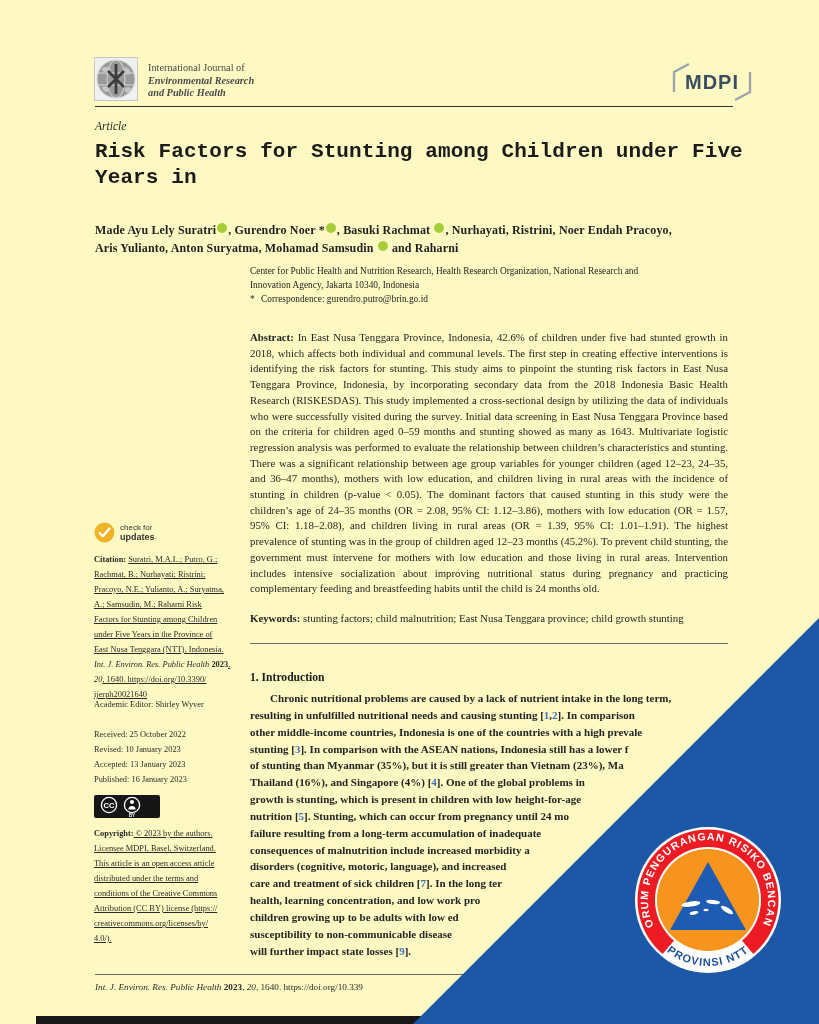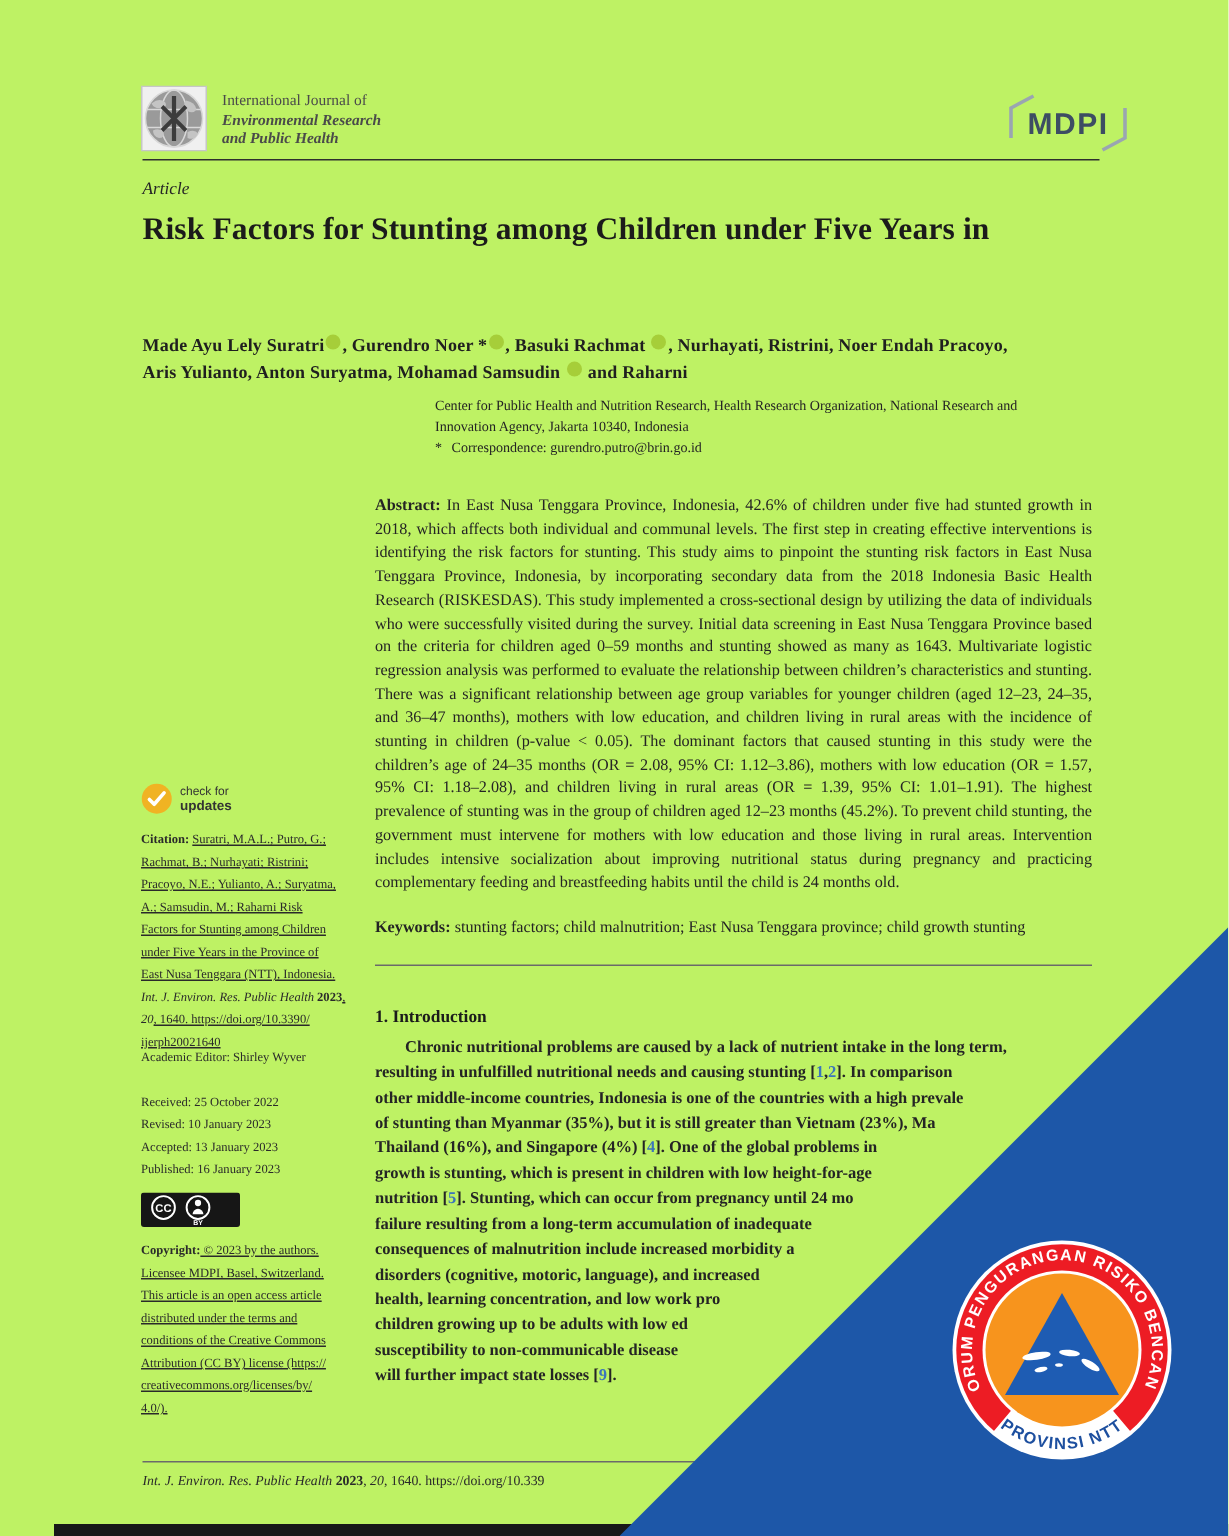--- a/index.html
+++ b/index.html
@@ -1,32 +1,32 @@
 <!DOCTYPE html>
 <html><head>
 <meta charset="utf-8">
 <style>
   html,body{margin:0;padding:0;background:#ffffff;}
-  .page{position:relative;width:819px;height:1024px;background:#bef264;overflow:hidden;
+  .page{position:relative;width:819px;height:1024px;background:#fef9c3;overflow:hidden;
         font-family:"Liberation Serif","DejaVu Serif",serif;color:#1f1f1f;}
   .abs{position:absolute;}
 
   
   .jname{font-size:10.3px;line-height:12.6px;color:#4a4a4a;}
   .jname .l1{font-style:normal;}
   .jname .l2,.jname .l3{font-weight:bold;font-style:italic;}
   .rule{background:#2e2e2e;height:1.4px;}
   .rule-thin{background:#6a6a6a;height:1px;}
 
   .article-type{font-style:italic;font-size:11.5px;color:#262626;}
-  .title{font-size:21px;font-weight:bold;line-height:26px;color:#1b1b1b;letter-spacing:.1px;}
+  .title{font-size:21px;font-weight:bold;line-height:26px;color:#1b1b1b;letter-spacing:.1px;font-family:Liberation Mono, monospace;}
   .authors{font-size:12px;font-weight:bold;line-height:17.5px;letter-spacing:.15px;white-space:nowrap;}
   .orcid{display:inline-block;width:10px;height:10px;border-radius:50%;background:#a6ce39;
          vertical-align:1px;margin:0 1px;}
-  .affil{font-size:9.4px;line-height:13.6px;color:#242424;margin-left:40px;}
+  .affil{font-size:9.4px;line-height:13.6px;color:#242424;}
   .affil .corr-row{margin-top:1px;}
   .affil .star{display:inline-block;width:11px;}
 
   .abstract{font-size:10.8px;line-height:15.7px;text-align:justify;color:#242424;}
   .kw{font-size:10.8px;line-height:15.7px;color:#242424;}
   b.lab{font-weight:bold;}
 
   .sec-head{font-size:11.6px;font-weight:bold;color:#1b1b1b;}
   .intro{font-size:11px;line-height:16.85px;color:#242424;}
   .intro-line{white-space:nowrap;height:16.85px;overflow:visible;}
@@ -107,27 +107,29 @@
     <b class="lab">Keywords:</b><span> stunting factors; child malnutrition; East Nusa Tenggara province; child growth stunting</span>
   </div>
 
   <div class="abs rule-thin" style="left:250px;top:643px;width:478px;"></div>
 
   <div class="abs sec-head" style="left:250px;top:671px;">1. Introduction</div>
   <div class="abs intro" style="left:250px;top:690px;width:478px;font-weight:bold;">
       <div class="intro-line first">Chronic nutritional problems are caused by a lack of nutrient intake in the long term,</div>
       <div class="intro-line">resulting in unfulfilled nutritional needs and causing stunting [<span class="ref">1</span>,<span class="ref">2</span>]. In comparison</div>
       <div class="intro-line">other middle-income countries, Indonesia is one of the countries with a high prevale</div>
+      <div class="intro-line">stunting [<span class="ref">3</span>]. In comparison with the ASEAN nations, Indonesia still has a lower f</div>
       <div class="intro-line">of stunting than Myanmar (35%), but it is still greater than Vietnam (23%), Ma</div>
       <div class="intro-line">Thailand (16%), and Singapore (4%) [<span class="ref">4</span>]. One of the global problems in</div>
       <div class="intro-line">growth is stunting, which is present in children with low height-for-age</div>
       <div class="intro-line">nutrition [<span class="ref">5</span>]. Stunting, which can occur from pregnancy until 24 mo</div>
       <div class="intro-line">failure resulting from a long-term accumulation of inadequate</div>
       <div class="intro-line">consequences of malnutrition include increased morbidity a</div>
       <div class="intro-line">disorders (cognitive, motoric, language), and increased</div>
+      <div class="intro-line">care and treatment of sick children [<span class="ref">7</span>]. In the long ter</div>
       <div class="intro-line">health, learning concentration, and low work pro</div>
       <div class="intro-line">children growing up to be adults with low ed</div>
       <div class="intro-line">susceptibility to non-communicable disease</div>
       <div class="intro-line">will further impact state losses [<span class="ref">9</span>].</div>
     </div>
 
   <div class="abs check-badge" style="left:94px;top:522px;">
     <svg width="21" height="21" viewBox="0 0 21 21">
       <circle cx="10.5" cy="10.5" r="10" fill="#f0b323"></circle>
       <path d="M5.6,11 l3.2,3.2 L15.4,6.6" fill="none" stroke="#fff" stroke-width="2.4" stroke-linecap="round" stroke-linejoin="round"></path>

